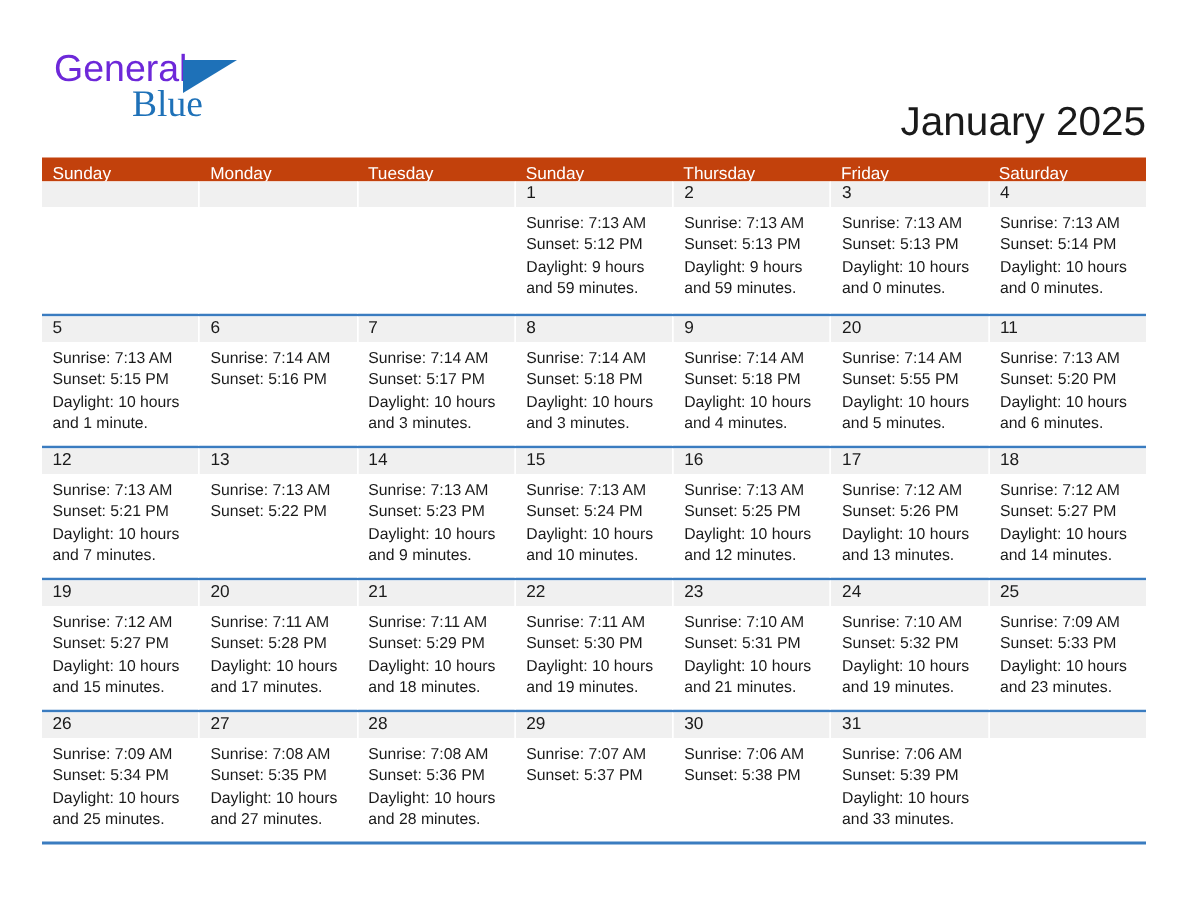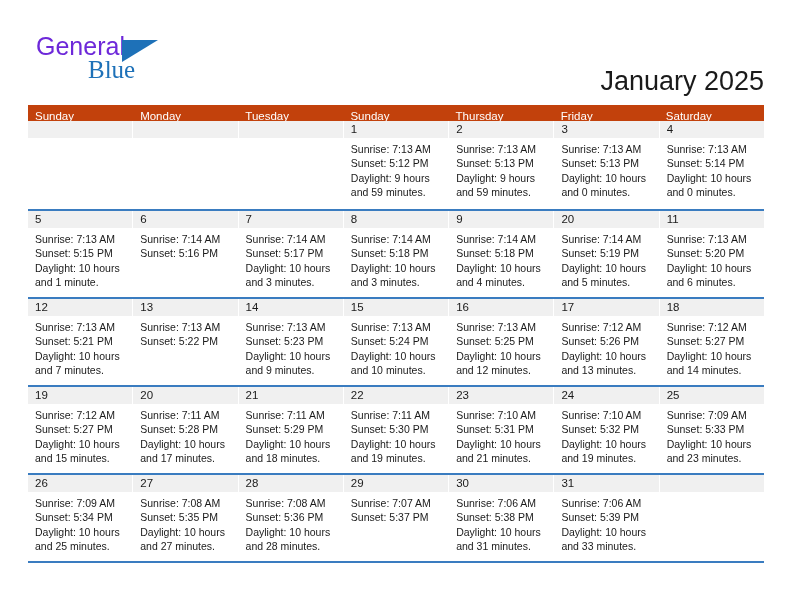--- a/index.html
+++ b/index.html
@@ -273,21 +273,21 @@
             <div class="cell-body">
               <div>Sunrise: 7:14 AM</div>
               <div>Sunset: 5:18 PM</div>
               <div>Daylight: 10 hours and 4 minutes.</div>
             </div>
           </div>
           <div class="cell">
             <div class="cell-daynum">20</div>
             <div class="cell-body">
               <div>Sunrise: 7:14 AM</div>
-              <div>Sunset: 5:19 PM</div>
+              <div>Sunset: 5:55 PM</div>
               <div>Daylight: 10 hours and 5 minutes.</div>
             </div>
           </div>
           <div class="cell">
             <div class="cell-daynum">11</div>
             <div class="cell-body">
               <div>Sunrise: 7:13 AM</div>
               <div>Sunset: 5:20 PM</div>
               <div>Daylight: 10 hours and 6 minutes.</div>
             </div>
@@ -438,21 +438,20 @@
             <div class="cell-body">
               <div>Sunrise: 7:07 AM</div>
               <div>Sunset: 5:37 PM</div>
             </div>
           </div>
           <div class="cell">
             <div class="cell-daynum">30</div>
             <div class="cell-body">
               <div>Sunrise: 7:06 AM</div>
               <div>Sunset: 5:38 PM</div>
-              <div>Daylight: 10 hours and 31 minutes.</div>
             </div>
           </div>
           <div class="cell">
             <div class="cell-daynum">31</div>
             <div class="cell-body">
               <div>Sunrise: 7:06 AM</div>
               <div>Sunset: 5:39 PM</div>
               <div>Daylight: 10 hours and 33 minutes.</div>
             </div>
           </div>

